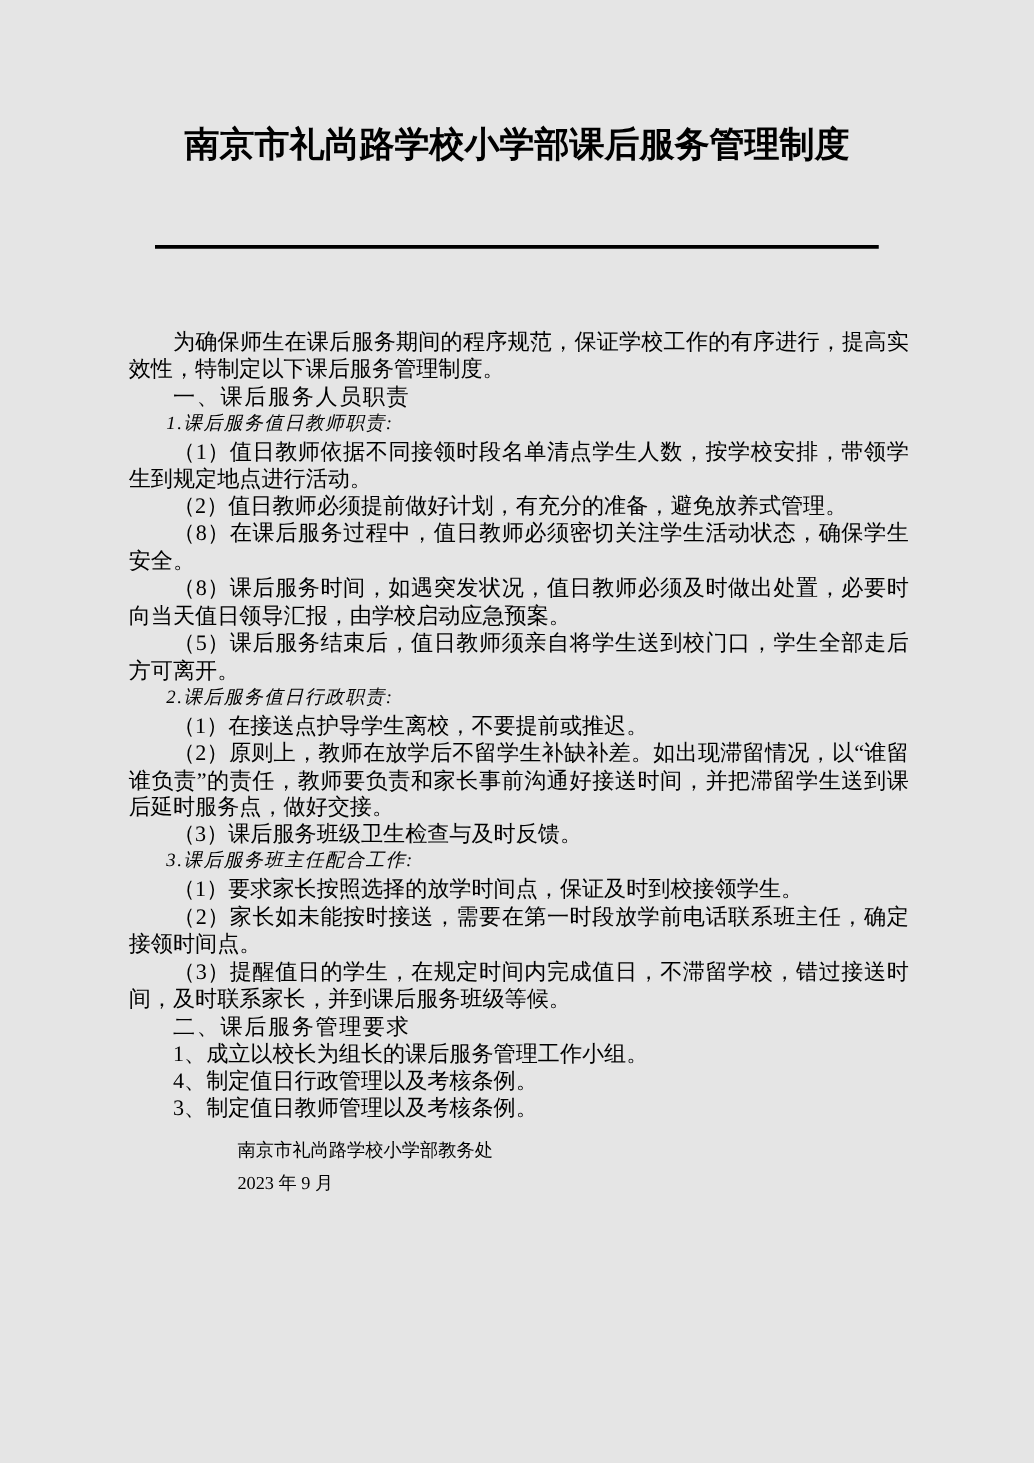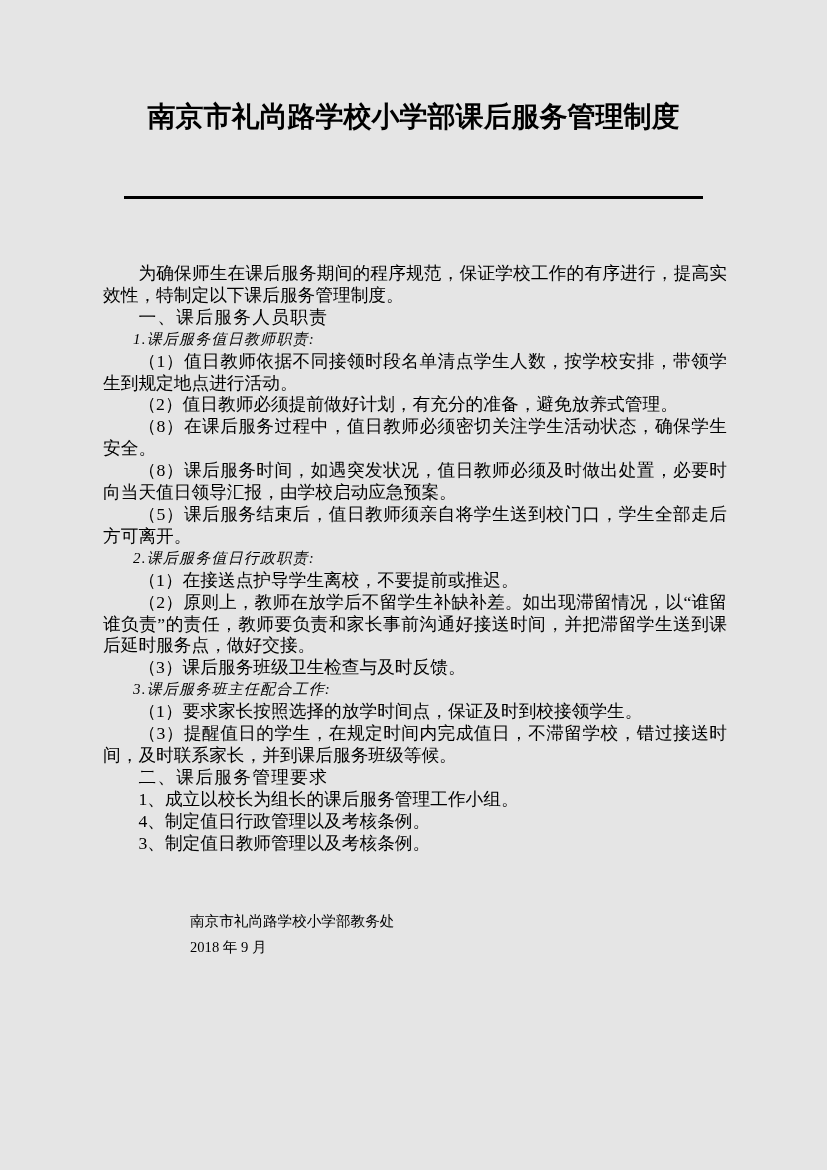--- a/index.html
+++ b/index.html
@@ -93,25 +93,26 @@
     <p class="para">（2）值日教师必须提前做好计划，有充分的准备，避免放养式管理。</p>
     <p class="para">（8）在课后服务过程中，值日教师必须密切关注学生活动状态，确保学生安全。</p>
     <p class="para">（8）课后服务时间，如遇突发状况，值日教师必须及时做出处置，必要时向当天值日领导汇报，由学校启动应急预案。</p>
     <p class="para">（5）课后服务结束后，值日教师须亲自将学生送到校门口，学生全部走后方可离开。</p>
     <p class="sub-h">2.课后服务值日行政职责:</p>
     <p class="para">（1）在接送点护导学生离校，不要提前或推迟。</p>
     <p class="para">（2）原则上，教师在放学后不留学生补缺补差。如出现滞留情况，以“谁留谁负责”的责任，教师要负责和家长事前沟通好接送时间，并把滞留学生送到课后延时服务点，做好交接。</p>
     <p class="para">（3）课后服务班级卫生检查与及时反馈。</p>
     <p class="sub-h">3.课后服务班主任配合工作:</p>
     <p class="para">（1）要求家长按照选择的放学时间点，保证及时到校接领学生。</p>
+    <p class="para">（2）家长如未能按时接送，需要在第一时段放学前电话联系班主任，确定接领时间点。</p>
     <p class="para">（3）提醒值日的学生，在规定时间内完成值日，不滞留学校，错过接送时间，及时联系家长，并到课后服务班级等候。</p>
     <p class="sec-h">二、课后服务管理要求</p>
     <p class="para">1、成立以校长为组长的课后服务管理工作小组。</p>
     <p class="para">4、制定值日行政管理以及考核条例。</p>
     <p class="para">3、制定值日教师管理以及考核条例。</p>
   </div>
 
   <div class="signature">
     <div>南京市礼尚路学校小学部教务处</div>
-    <div>2018 年 9 月</div>
+    <div>2023 年 9 月</div>
   </div>
 
 </div>
 
 </body></html>

